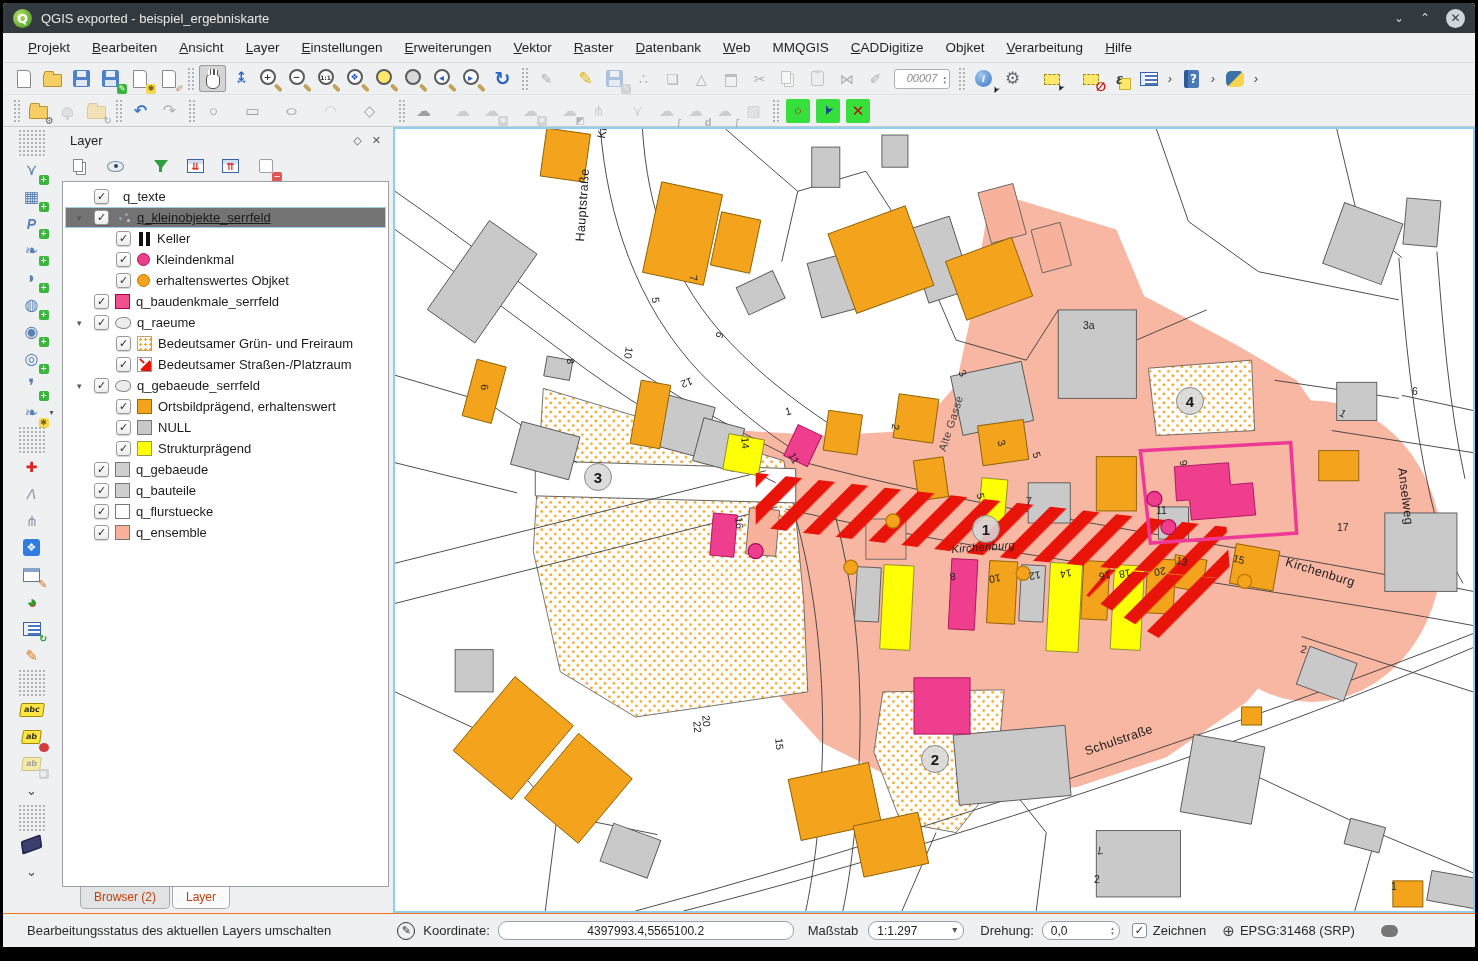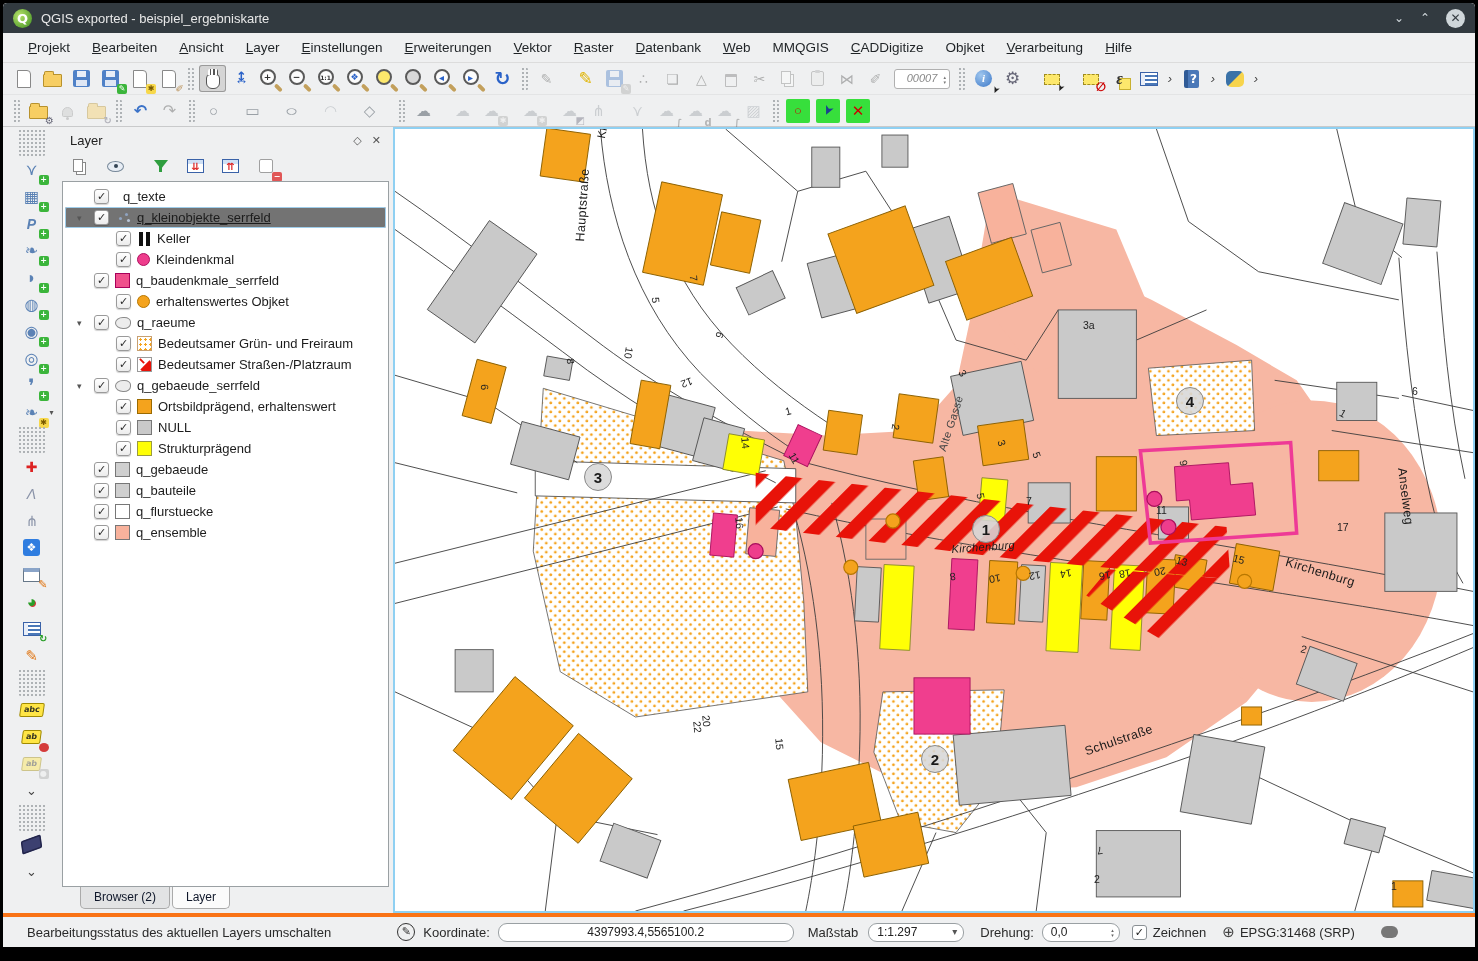--- a/index.html
+++ b/index.html
@@ -174,36 +174,36 @@
   .sym.sq-white { background:#fff; }
   .sym.sq-salmon { background:#f8b29c; }
   .sym.poly { width:16px; height:12px; border:1.5px solid #8a8a8a; border-radius:50% 40% 45% 50%; background:#ececec; }
   .sym.sw-dots { width:15px; height:15px; background-color:#fff; border:1px solid #c8a070;
     background-image:radial-gradient(#f4a31d 1.2px,transparent 1.4px); background-size:5px 5px; }
   .sym.sw-hatch { width:15px; height:15px; background:#fff; border:1px solid #999; position:relative; overflow:hidden; }
   .sym.sw-hatch::after { content:""; position:absolute; right:-5px; bottom:-5px; width:13px; height:13px; background:#e81309; transform:rotate(45deg); }
   .sym.sw-hatch::before { content:""; position:absolute; left:1px; top:2px; width:6px; height:2px; background:#e81309; transform:rotate(45deg); }
 
   #paneltabs { height:26px; display:flex; align-items:flex-start; padding-left:18px; gap:2px; }
-  .ptab { font-size:12px; color:#0f172a; background:#e2e3e4; border:1px solid #aaa; border-top:none;
+  .ptab { font-size:12px; color:#c2410c; background:#e2e3e4; border:1px solid #aaa; border-top:none;
     border-radius:0 0 5px 5px; padding:3px 13px 4px; }
   .ptab.active { background:#fbfbfb; font-weight:normal; }
 
   
   #mapwrap { flex:1; position:relative; border:2px solid #8fd0f2; background:#fff; overflow:hidden; }
   #mapsvg { position:absolute; inset:0; width:100%; height:100%; }
   .street { position:absolute; font-size:12.5px; color:#1a1a1a; letter-spacing:.4px;
     transform-origin:0 0; white-space:nowrap; }
   .hn { position:absolute; font-size:10.5px; color:#222; transform-origin:center; white-space:nowrap; }
   .mcirc { position:absolute; width:28px; height:28px; border-radius:50%; background:rgba(215,215,215,.88);
     border:1px solid #8a8a8a; text-align:center; font:bold 15px/27px "Liberation Sans","DejaVu Sans",sans-serif; color:#1a1a1a; }
 
   
   #statusbar { position:absolute; left:0; right:0; bottom:0; height:34px; background:#eff0f1;
-    border-top:4px solid #f97316; display:flex; align-items:center; padding:0 10px; font-size:13px; color:#2a2a2a; }
+    border-top:1px solid #f97316; display:flex; align-items:center; padding:0 10px; font-size:13px; color:#2a2a2a; }
   #sb-hint { margin-left:14px; }
   .sb-pen { width:18px; height:18px; border-radius:50%; border:1.5px solid #333; text-align:center;
     font:11px/16px "DejaVu Sans",sans-serif; color:#333; margin:0 8px 0 66px; }
   .sb-field { background:#fff; border:1px solid #9aa0a3; border-radius:9px; height:19px; font-size:12px;
     color:#222; display:flex; align-items:center; }
   #sb-coord { width:296px; justify-content:center; margin:0 14px 0 8px; }
   #sb-scale { width:96px; padding:0 8px; margin:0 16px 0 10px; position:relative; }
   #sb-scale::after { content:"▾"; position:absolute; right:6px; top:2px; font-size:10px; color:#555; }
   #sb-rot { width:78px; padding:0 8px; margin:0 12px 0 8px; position:relative; }
   #sb-rot::after { content:"▴\A▾"; white-space:pre; font-size:5px; line-height:5px; color:#666;
@@ -871,32 +871,32 @@
             <span class="tlabel">Keller</span>
           </div>
 
           <div class="trow child">
             <span class="chev"></span>
             <span class="cb"></span>
             <span class="sym circ-m"></span>
             <span class="tlabel">Kleindenkmal</span>
           </div>
 
+          <div class="trow child">
+            <span class="chev"></span>
+            <span class="cb"></span>
+            <span class="sym circ-o"></span>
+            <span class="tlabel">erhaltenswertes Objket</span>
+          </div>
+
           <div class="trow">
             <span class="chev"></span>
             <span class="cb"></span>
             <span class="sym sq-pink"></span>
             <span class="tlabel">q_baudenkmale_serrfeld</span>
-          </div>
-
-          <div class="trow child">
-            <span class="chev"></span>
-            <span class="cb"></span>
-            <span class="sym circ-o"></span>
-            <span class="tlabel">erhaltenswertes Objket</span>
           </div>
 
           <div class="trow">
             <span class="chev on"></span>
             <span class="cb"></span>
             <span class="sym poly"></span>
             <span class="tlabel">q_raeume</span>
           </div>
 
           <div class="trow child">

